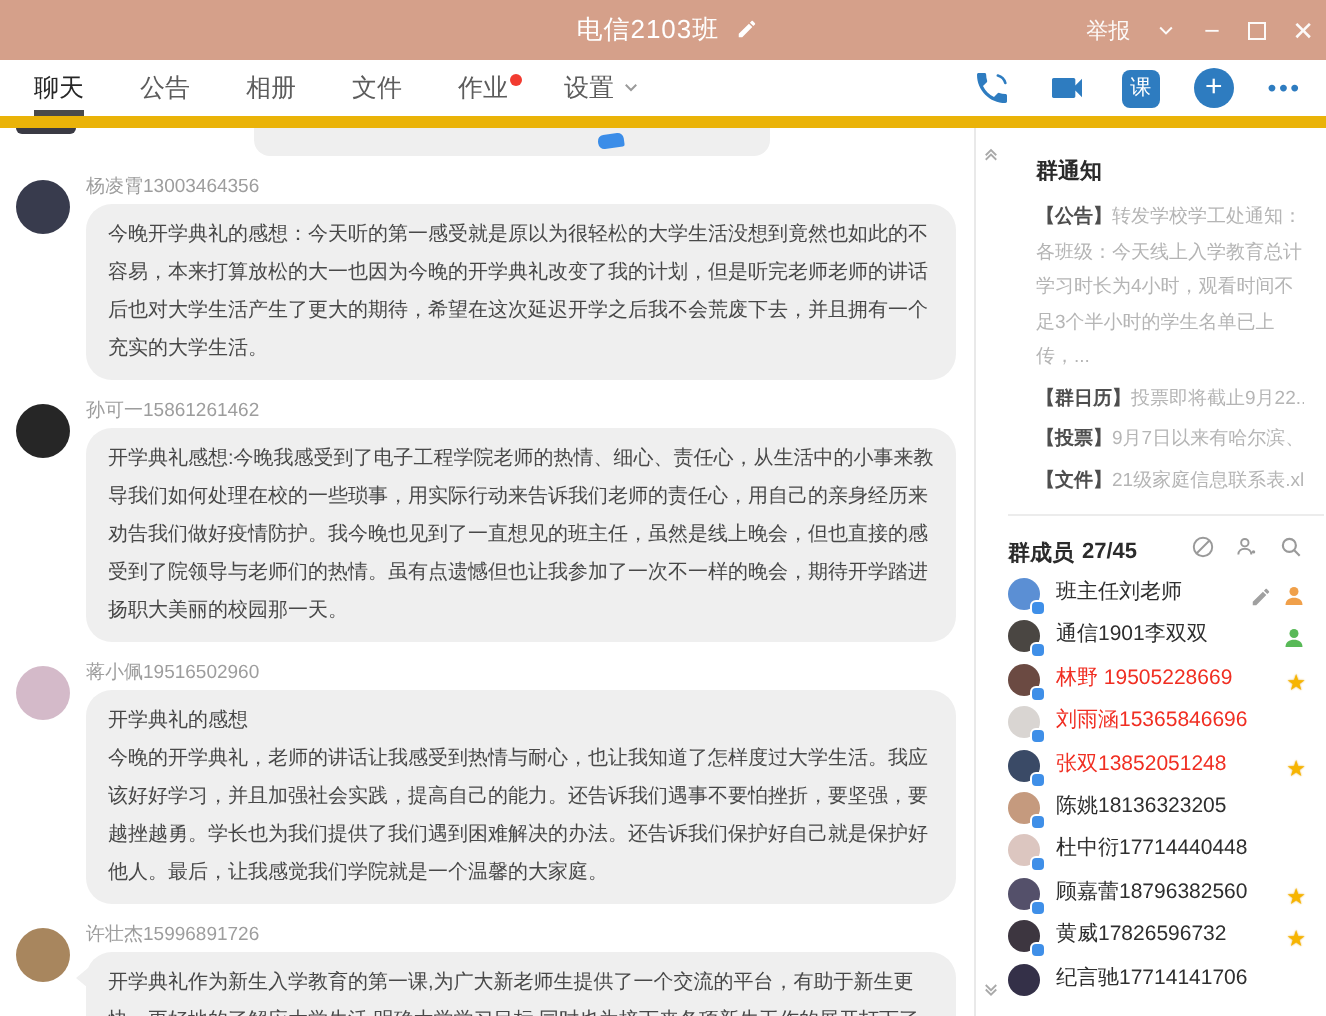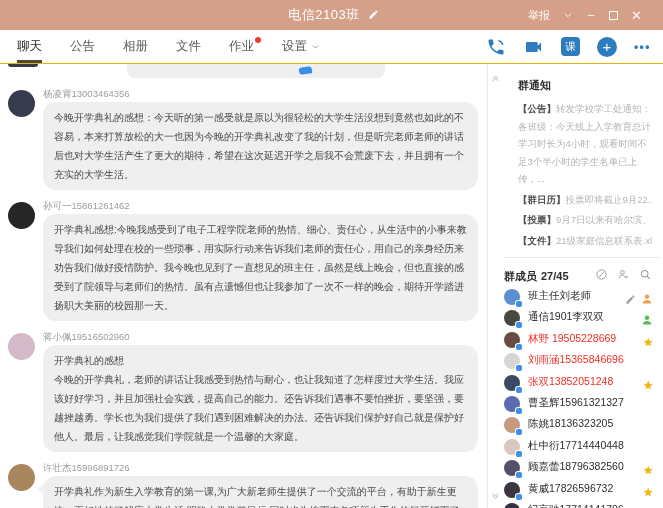--- a/index.html
+++ b/index.html
@@ -4,27 +4,27 @@
 <style>
   * { margin:0; padding:0; box-sizing:border-box; }
   html,body { width:663px; height:508px; overflow:hidden; }
   body { font-family:"Liberation Sans","DejaVu Sans",sans-serif; background:#fff; }
   .window { position:relative; width:663px; height:508px; background:#fff; }
 
   
   .titlebar { height:30px; background:#d5a08a; position:relative; display:flex; align-items:center; color:#fff; }
   .title-center { position:absolute; left:4px; right:0; text-align:center; font-size:13px; letter-spacing:.5px; }
   .title-center .pen { display:inline-block; vertical-align:-1px; margin-left:4px; }
-  .title-right { margin-left:auto; display:flex; align-items:center; gap:13px; padding-right:21px; z-index:2; font-size:11px; }
+  .title-right { margin-left:auto; display:flex; align-items:center; gap:13px; padding-right:6px; z-index:2; font-size:11px; }
   .title-right .wbtn { cursor:default; opacity:.95; display:flex; align-items:center; }
   .maxbox { width:9px; height:9px; border:1px solid #fff; display:inline-block; }
   .closex { font-size:13px; line-height:1; }
 
   
-  .tabbar { height:34px; background:#fff; border-bottom:1px solid #eab308; display:flex; align-items:stretch; padding:0 12px 0 17px; }
+  .tabbar { height:34px; background:#fff; border-bottom:6px solid #eab308; display:flex; align-items:stretch; padding:0 12px 0 17px; }
   .tabs { display:flex; gap:28px; }
   .tab { position:relative; display:flex; align-items:center; font-size:12.5px; color:#5c5c5c; }
   .tab.active { color:#262626; }
   .tab.active::after { content:""; position:absolute; left:0; right:0; bottom:0; height:3px; background:#4a4a4a; }
   .tab .dot { position:absolute; top:7px; right:-7px; width:6px; height:6px; border-radius:50%; background:#f23b30; }
   .tab .chev { margin-left:4px; }
   .ticons { margin-left:auto; display:flex; align-items:center; gap:17px; }
   .ticon svg { display:block; }
   .kicon { width:19px; height:19px; border-radius:4px; background:#2e7cc0; color:#fff; font-size:10.5px; display:flex; align-items:center; justify-content:center; }
   .picon { width:20px; height:20px; border-radius:50%; background:#2e7cc0; color:#fff; font-size:15px; display:flex; align-items:center; justify-content:center; padding-bottom:1px; }
@@ -303,32 +303,20 @@
     <div class="mavatar" style="background: rgb(58, 74, 102);">
               <span class="mbadge"></span>
             </div>
     <span class="memname">张双13852051248</span>
     <span class="memicons">
 
       <span class="star">★</span>
     </span>
   </div>
           <div class="member">
-    <div class="mavatar" style="background: rgb(92, 107, 174);">
-              <span class="mbadge"></span>
-            </div>
-    <span class="memname">曹圣辉15961321327</span>
-    <span class="memicons">
-      
-      
-      
-      
-    </span>
-  </div>
-          <div class="member">
     <div class="mavatar" style="background: rgb(197, 154, 126);">
               <span class="mbadge"></span>
             </div>
     <span class="memname">陈姚18136323205</span>
     <span class="memicons">
       
       
       
       
     </span>

